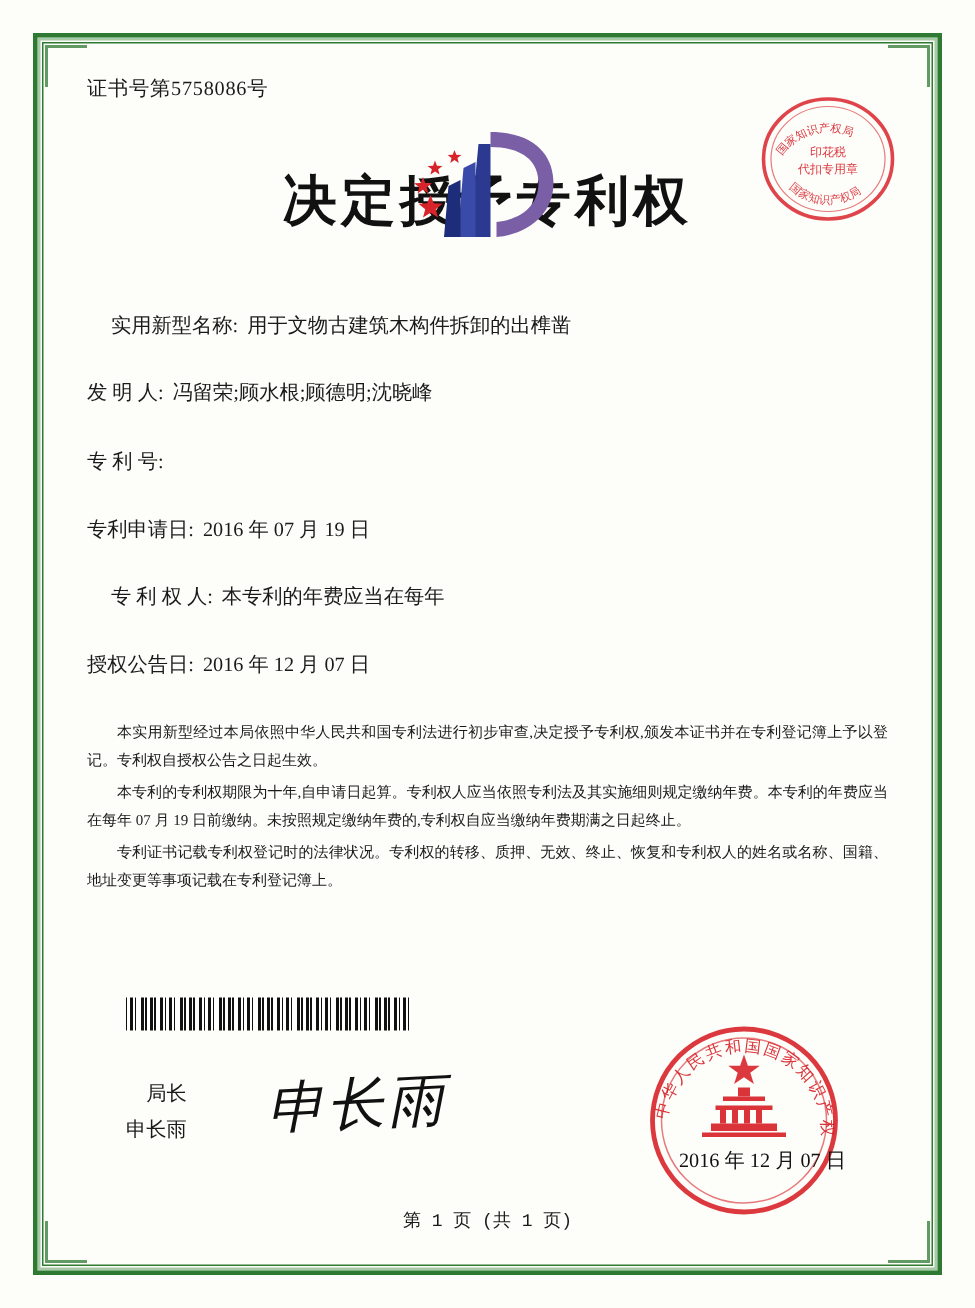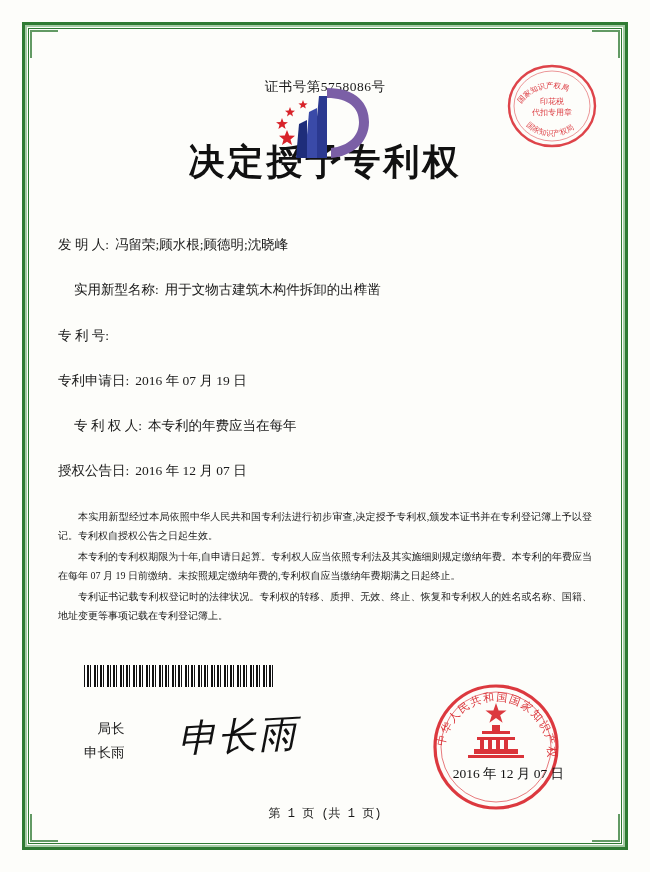--- a/index.html
+++ b/index.html
@@ -61,22 +61,20 @@
     left: 58px;
     right: 58px;
     top: 50px;
     bottom: 50px;
   }
 
   .cert-number {
     font-size: 13.5px;
     letter-spacing: .5px;
     color: #1a1a1a;
-    margin-top: 28px;
-    text-align: center;
   }
 
   .emblem {
     position: absolute;
     left: 50%;
     transform: translateX(-50%);
     top: 28px;
     width: 120px;
     height: 90px;
   }
@@ -246,28 +244,28 @@
         </text>
       </svg>
     </div>
 
     <div class="cert-number">证书号第5758086号</div>
 
     <div class="title">决定授予专利权</div>
 
     <div class="fields">
 
+      <div class="field-row indent">
+        <span class="field-label">实用新型名称:</span>
+        <span class="field-value">用于文物古建筑木构件拆卸的出榫凿</span>
+      </div>
+
       <div class="field-row">
         <span class="field-label">发 明 人:</span>
         <span class="field-value">冯留荣;顾水根;顾德明;沈晓峰</span>
-      </div>
-
-      <div class="field-row indent">
-        <span class="field-label">实用新型名称:</span>
-        <span class="field-value">用于文物古建筑木构件拆卸的出榫凿</span>
       </div>
 
       <div class="field-row">
         <span class="field-label">专 利 号:</span>
       </div>
 
       <div class="field-row">
         <span class="field-label">专利申请日:</span>
         <span class="field-value">2016 年 07 月 19 日</span>
       </div>

